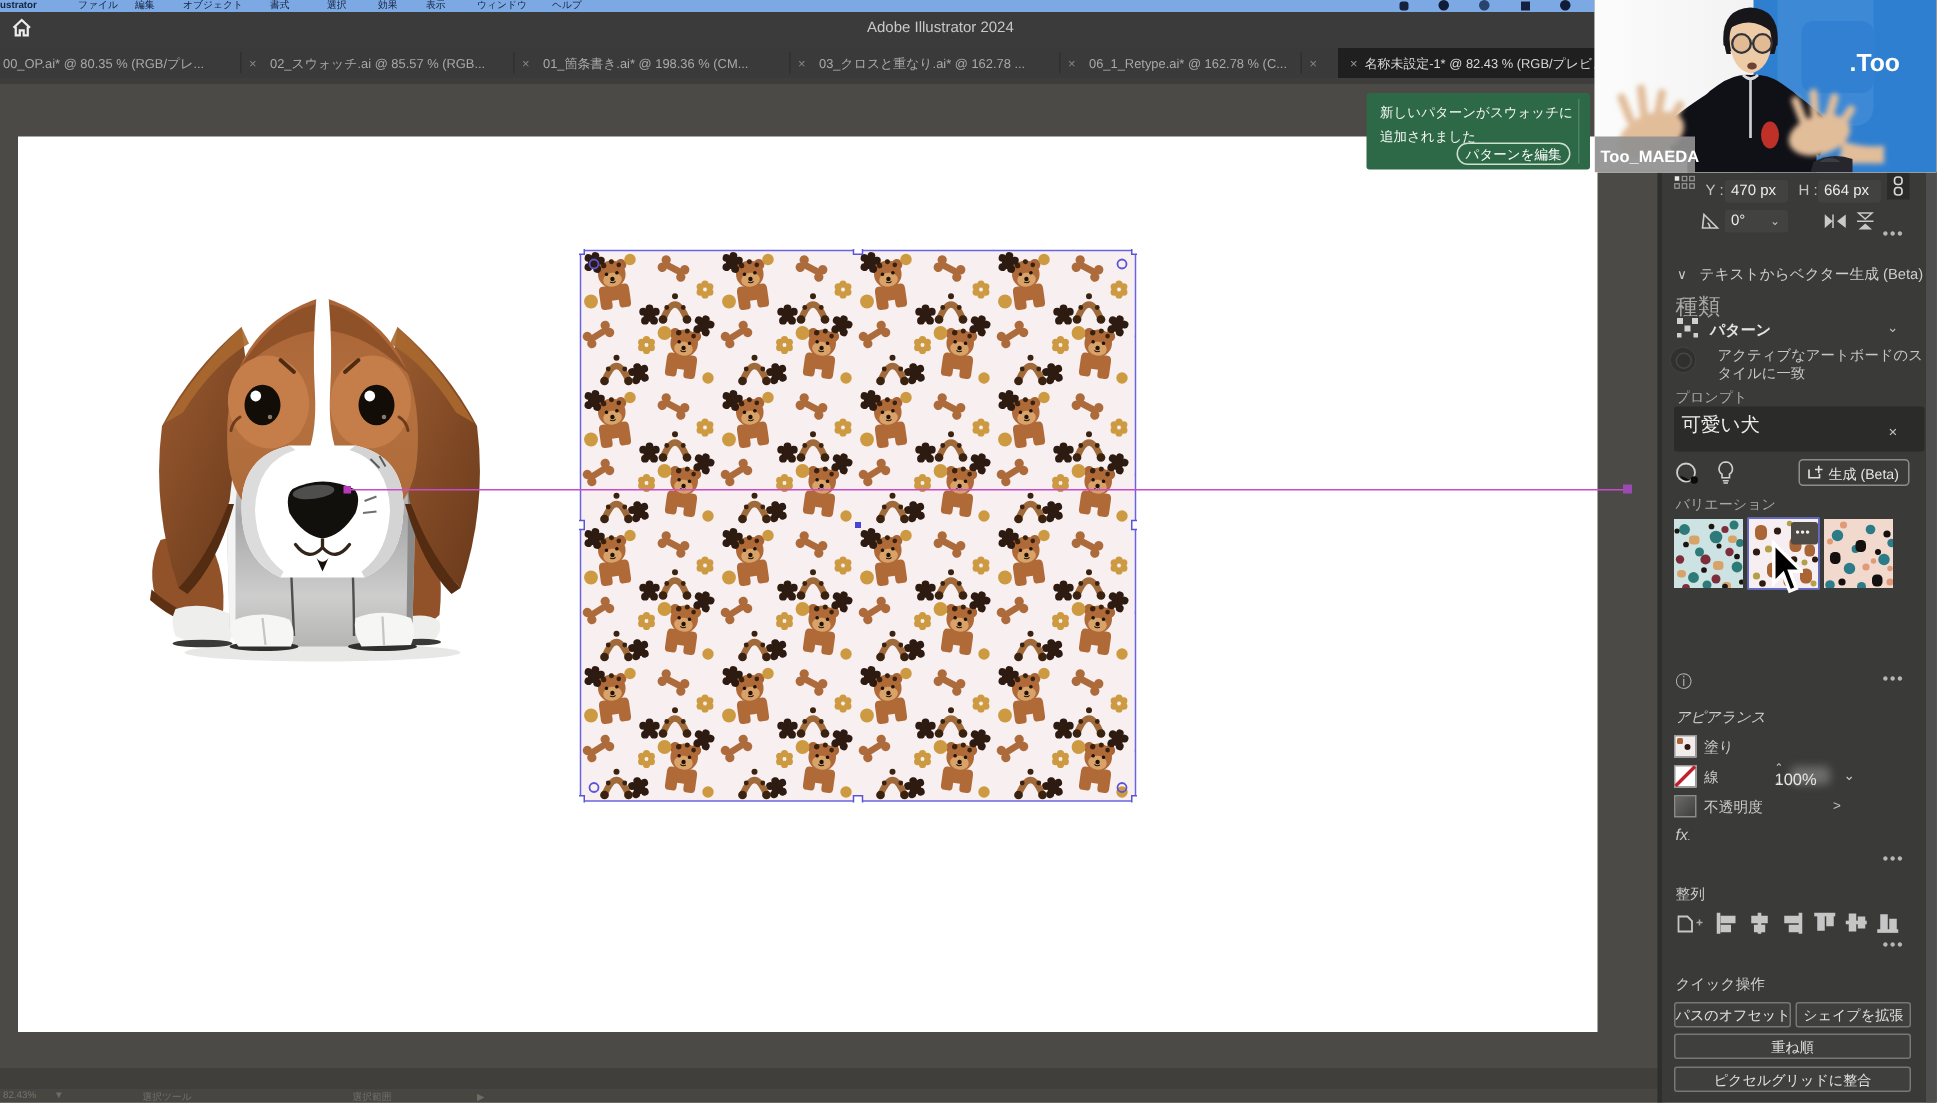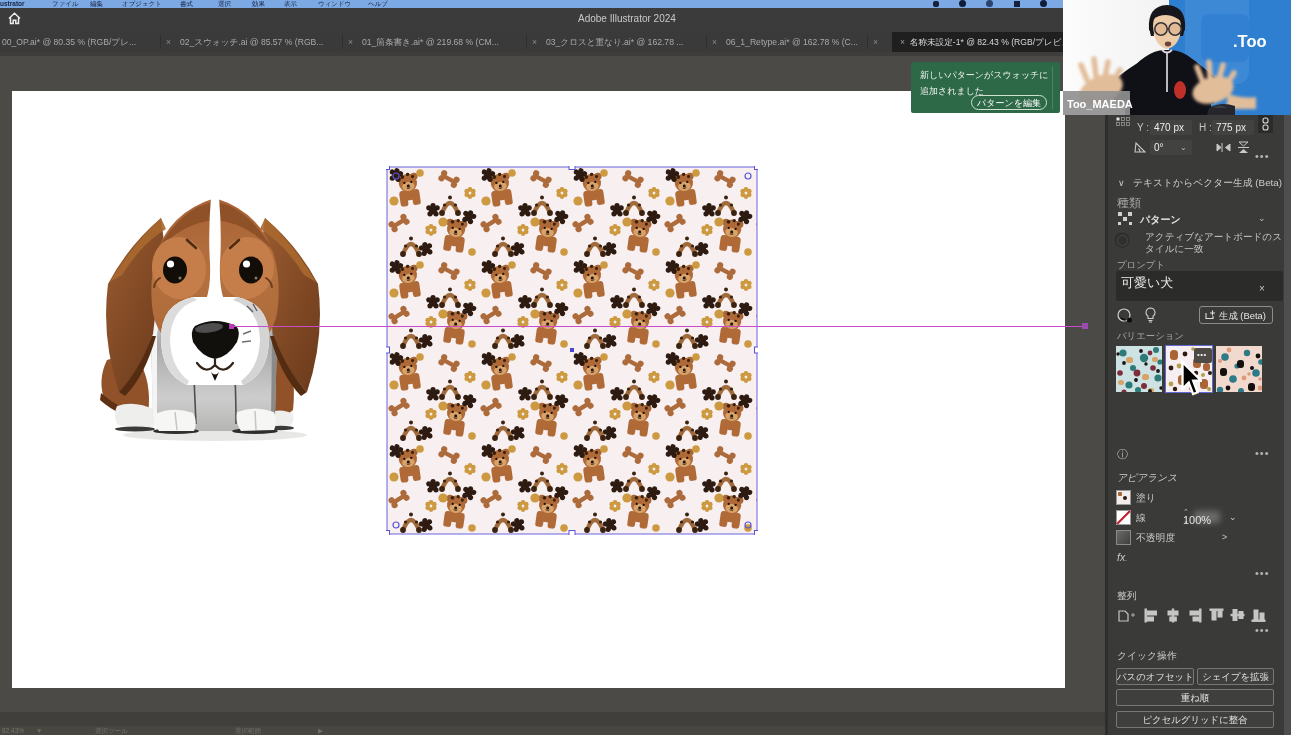--- a/index.html
+++ b/index.html
@@ -41,21 +41,21 @@
   <div class="abs" style="left:160px;top:35px;width:1px;height:14px;background:#2f2f2f;"></div>
   <div class="abs" style="left:342px;top:35px;width:1px;height:14px;background:#2f2f2f;"></div>
   <div class="abs" style="left:526px;top:35px;width:1px;height:14px;background:#2f2f2f;"></div>
   <div class="abs" style="left:706px;top:35px;width:1px;height:14px;background:#2f2f2f;"></div>
   <div class="abs" style="left:867px;top:35px;width:1px;height:14px;background:#2f2f2f;"></div>
   <div class="abs txt" style="left:0;top:32px;height:20px;font-size:8.6px;line-height:20px;color:#a9a9a9;">
     <span style="position:absolute;left:2px;">00_OP.ai* @ 80.35 % (RGB/プレ...</span>
     <span style="position:absolute;left:166px;color:#888;">×</span>
     <span style="position:absolute;left:180px;">02_スウォッチ.ai @ 85.57 % (RGB...</span>
     <span style="position:absolute;left:348px;color:#888;">×</span>
-    <span style="position:absolute;left:362px;">01_箇条書き.ai* @ 219.68 % (CM...</span>
+    <span style="position:absolute;left:362px;">01_箇条書き.ai* @ 198.36 % (CM...</span>
     <span style="position:absolute;left:532px;color:#888;">×</span>
     <span style="position:absolute;left:546px;">03_クロスと重なり.ai* @ 162.78 ...</span>
     <span style="position:absolute;left:712px;color:#888;">×</span>
     <span style="position:absolute;left:726px;">06_1_Retype.ai* @ 162.78 % (C...</span>
     <span style="position:absolute;left:873px;color:#888;">×</span>
   </div>
   <div class="abs" style="left:892px;top:32px;width:171px;height:20px;background:#1f1f1f;"></div>
   <div class="abs txt" style="left:900px;top:32px;height:20px;font-size:8.6px;line-height:20px;color:#d8d8d8;">
     <span style="color:#9a9a9a;">×</span>&nbsp; 名称未設定-1* @ 82.43 % (RGB/プレビュ
   </div>
@@ -256,21 +256,21 @@
     <rect x="10.5" y="0.5" width="3" height="3" fill="none" stroke="#9a9a9a" stroke-width="0.8"></rect>
     <rect x="0.5" y="5.5" width="3" height="3" fill="none" stroke="#9a9a9a" stroke-width="0.8"></rect>
     <rect x="5.5" y="5.5" width="3" height="3" fill="none" stroke="#9a9a9a" stroke-width="0.8"></rect>
     <rect x="10.5" y="5.5" width="3" height="3" fill="none" stroke="#9a9a9a" stroke-width="0.8"></rect>
   </svg>
   <div class="abs txt" style="left:1137px;top:122px;font-size:10px;color:#c3c3c3;">Y :</div>
   <div class="abs" style="left:1150px;top:120px;width:42px;height:15px;background:#424240;border-radius:2px;"></div>
   <div class="abs txt" style="left:1154px;top:122px;font-size:10px;color:#ededed;">470 px</div>
   <div class="abs txt" style="left:1199px;top:122px;font-size:10px;color:#c3c3c3;">H :</div>
   <div class="abs" style="left:1212px;top:120px;width:42px;height:15px;background:#424240;border-radius:2px;"></div>
-  <div class="abs txt" style="left:1216px;top:122px;font-size:10px;color:#ededed;">775 px</div>
+  <div class="abs txt" style="left:1216px;top:122px;font-size:10px;color:#ededed;">664 px</div>
   <div class="abs" style="left:1258px;top:115px;width:15px;height:18px;background:#2b2b29;"></div>
   <svg class="abs" style="left:1261px;top:117px;" width="9" height="14" viewBox="0 0 9 14">
     <rect x="2" y="1" width="5" height="5" rx="2" fill="none" stroke="#dadada" stroke-width="1.1"></rect>
     <rect x="2" y="8" width="5" height="5" rx="2" fill="none" stroke="#dadada" stroke-width="1.1"></rect>
   </svg>
   <svg class="abs" style="left:1134px;top:142px;" width="13" height="11" viewBox="0 0 13 11">
     <path d="M1,10 L11,10 L2,1 Z" fill="none" stroke="#c9c9c9" stroke-width="1.1"></path>
     <path d="M6,10 A5,5 0 0 0 4.5,6.5" fill="none" stroke="#c9c9c9" stroke-width="1.1"></path>
   </svg>
   <div class="abs" style="left:1150px;top:140px;width:42px;height:15px;background:#424240;border-radius:2px;"></div>
@@ -280,21 +280,21 @@
     <path d="M6,1 L6,10 M1,9 L5,5.5 L1,2 Z M14,9 L9.5,5.5 L14,2 Z" stroke="#c9c9c9" stroke-width="1" fill="#c9c9c9"></path>
   </svg>
   <svg class="abs" style="left:1237px;top:141px;" width="13" height="13" viewBox="0 0 13 13">
     <path d="M1,6.5 L12,6.5 M2,1 L11,1 L6.5,5 Z" stroke="#c9c9c9" stroke-width="1" fill="none"></path>
     <path d="M2,12 L11,12 L6.5,8 Z" fill="#c9c9c9"></path>
   </svg>
   <div class="abs txt" style="left:1255px;top:150px;font-size:11px;color:#b5b5b5;letter-spacing:1px;">•••</div>
 
   <div class="abs txt" style="left:1118px;top:178px;font-size:9px;color:#cbcbcb;">∨</div>
   <div class="abs txt" style="left:1133px;top:177px;font-size:9.8px;color:#cdcdcd;">テキストからベクター生成 (Beta)</div>
-  <div class="abs txt" style="left:1117px;top:195px;font-size:12px;color:#a8a8a8;">種類</div>
+  <div class="abs txt" style="left:1117px;top:195px;font-size:15px;color:#a8a8a8;">種類</div>
   <svg class="abs" style="left:1118px;top:212px;" width="14" height="14" viewBox="0 0 14 14">
     <rect x="0" y="0" width="4" height="4" fill="#d0d0d0"></rect>
       <rect x="10" y="0" width="4" height="4" fill="#d0d0d0"></rect>
     <rect x="5" y="5" width="4" height="4" fill="#d0d0d0"></rect>
       <rect x="0" y="10" width="3" height="3" fill="#d0d0d0"></rect>
     <rect x="11" y="10" width="3" height="3" fill="#d0d0d0"></rect>
   </svg>
   <div class="abs txt" style="left:1140px;top:213px;font-size:10px;color:#e2e2e2;font-weight:bold;">パターン</div>
   <div class="abs txt" style="left:1258px;top:213px;font-size:9px;color:#bdbdbd;">⌄</div>
   <div class="abs" style="left:1113px;top:231px;width:16px;height:16px;border-radius:50%;background:#303030;border:1px solid #3f3f3d;"></div>

